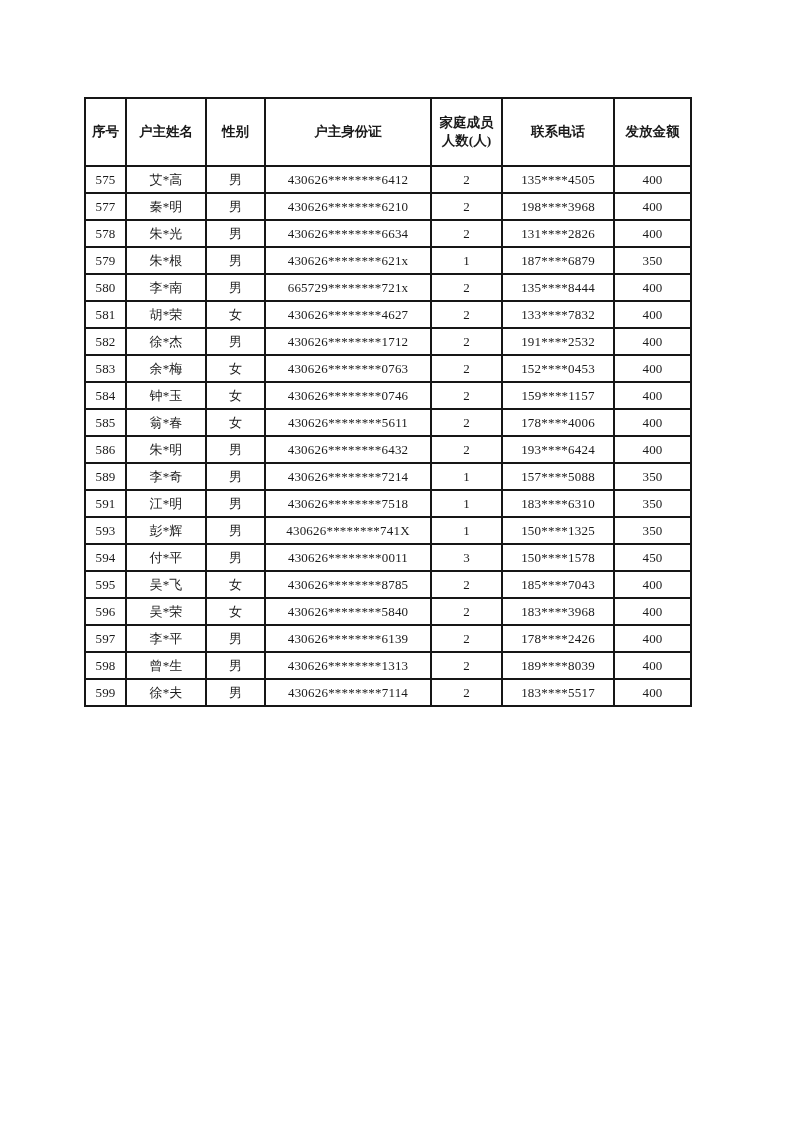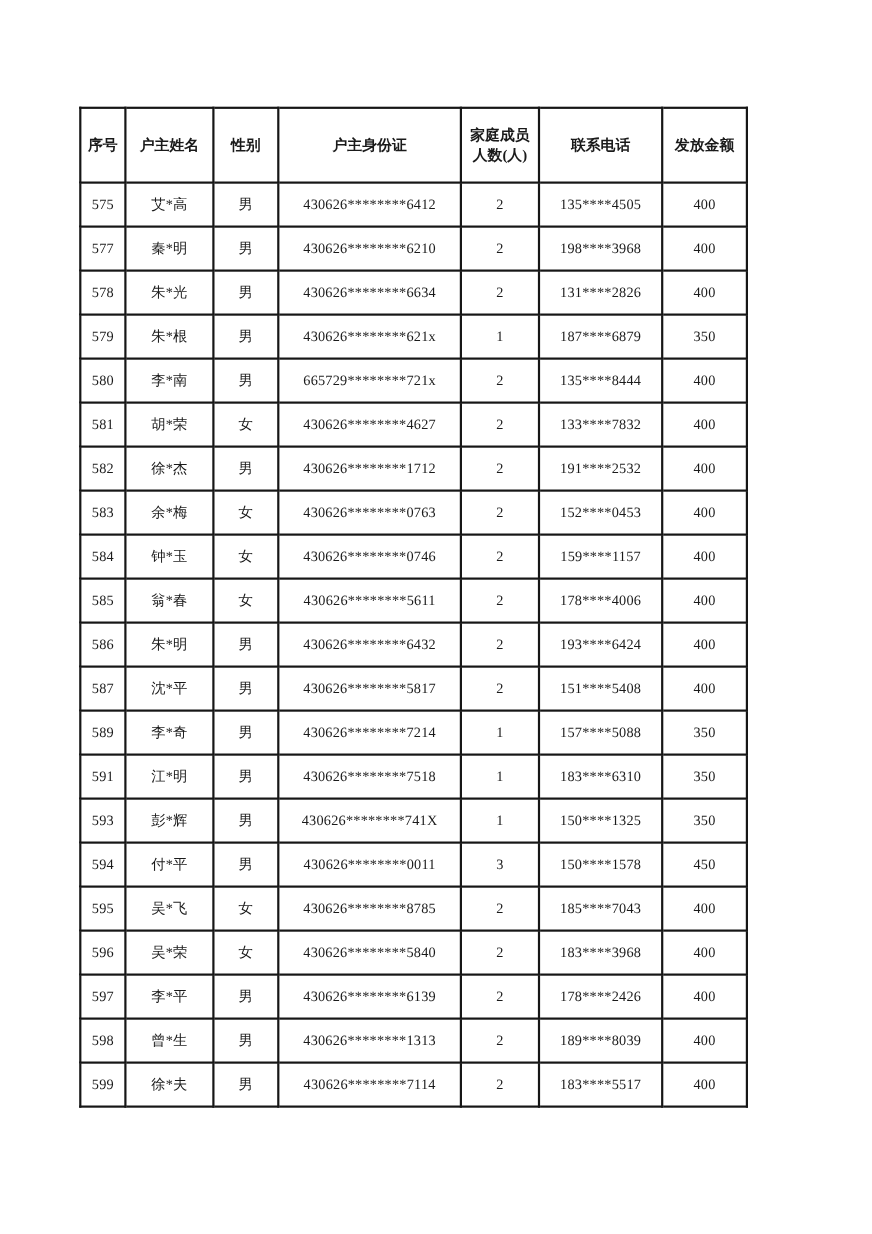--- a/index.html
+++ b/index.html
@@ -11,37 +11,37 @@
   .page {
     position: relative;
     width: 793px;
     height: 1122px;
     margin: 0 auto;
     background: #ffffff;
     overflow: hidden;
   }
   table.grid {
     position: absolute;
-    left: 72px;
+    left: 84px;
     top: 97px;
     width: 606px;
     border-collapse: collapse;
     table-layout: fixed;
     color: #1a1a1a;
   }
   table.grid th, table.grid td {
     border: 2px solid #161616;
     text-align: center;
     vertical-align: middle;
     padding: 0 2px;
     overflow: hidden;
     background: #ffffff;
   }
   table.grid thead tr { height: 68px; }
-  table.grid tbody tr { height: 40px; }
+  table.grid tbody tr { height: 27px; }
   table.grid th {
     font-size: 13.5px;
     font-weight: bold;
     white-space: pre-line;
     line-height: 1.35;
   }
   table.grid td {
     font-size: 13px;
     font-weight: normal;
     white-space: nowrap;
@@ -175,29 +175,20 @@
         <tr>
           <td>586</td>
           <td>朱*明</td>
           <td>男</td>
           <td>430626********6432</td>
           <td>2</td>
           <td>193****6424</td>
           <td>400</td>
         </tr>
         <tr>
-          <td>587</td>
-          <td>沈*平</td>
-          <td>男</td>
-          <td>430626********5817</td>
-          <td>2</td>
-          <td>151****5408</td>
-          <td>400</td>
-        </tr>
-        <tr>
           <td>589</td>
           <td>李*奇</td>
           <td>男</td>
           <td>430626********7214</td>
           <td>1</td>
           <td>157****5088</td>
           <td>350</td>
         </tr>
         <tr>
           <td>591</td>

